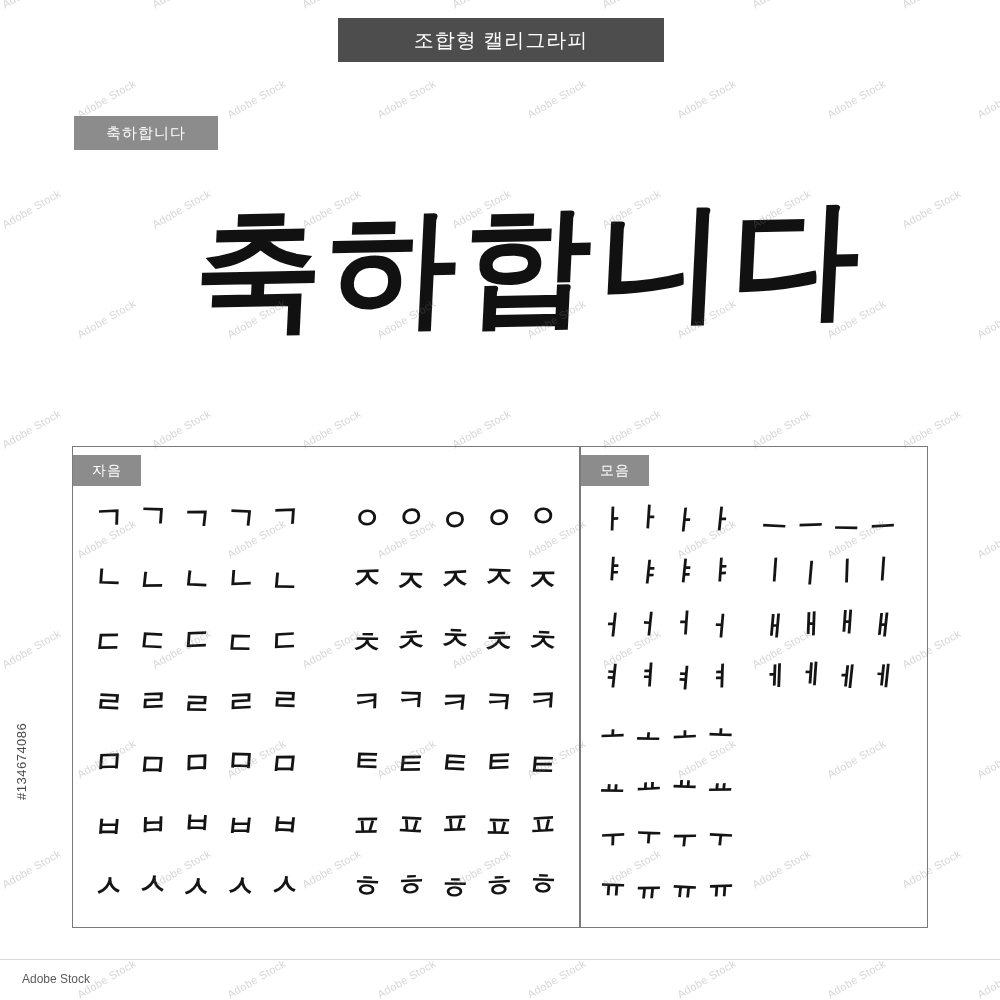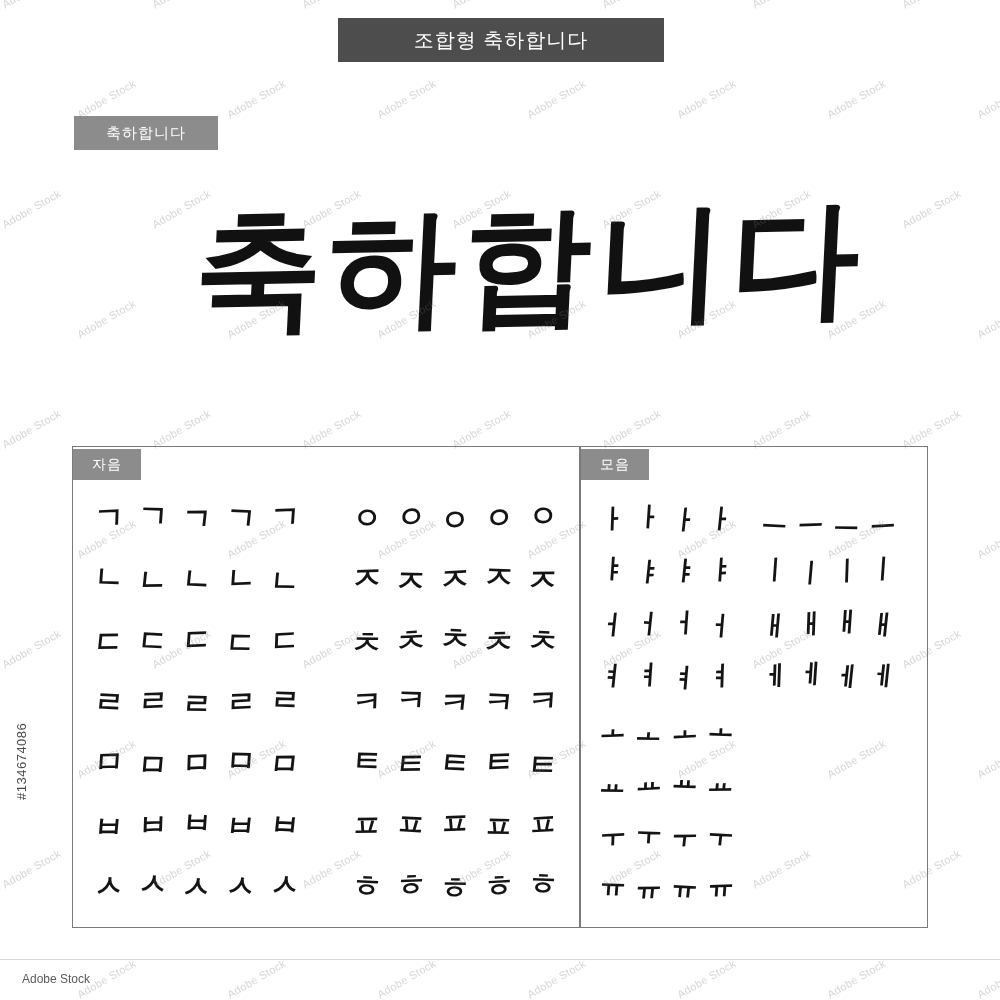--- a/index.html
+++ b/index.html
@@ -105,21 +105,21 @@
     background: #ffffff;
     position: relative;
     box-sizing: border-box;
   }
   #panel-consonants { width: 508px; height: 482px; }
   #panel-vowels { width: 348px; height: 482px; margin-left: 0; border-left: 1px solid #7a7a7a; }
 
   .panel-chip {
     position: absolute;
     left: 0;
-    top: 2px;
+    top: 8px;
     height: 31px;
     background: #8c8c8c;
     color: #ffffff;
     display: flex;
     align-items: center;
     justify-content: center;
     font-size: 14px;
     letter-spacing: 1px;
   }
   #panel-consonants .panel-chip { width: 68px; }
@@ -267,21 +267,21 @@
     <div class="wm" style="left: 75px; top: 990px;">Adobe Stock</div>
     <div class="wm" style="left: 225px; top: 990px;">Adobe Stock</div>
     <div class="wm" style="left: 375px; top: 990px;">Adobe Stock</div>
     <div class="wm" style="left: 525px; top: 990px;">Adobe Stock</div>
     <div class="wm" style="left: 675px; top: 990px;">Adobe Stock</div>
     <div class="wm" style="left: 825px; top: 990px;">Adobe Stock</div>
     <div class="wm" style="left: 975px; top: 990px;">Adobe Stock</div>
   </div>
 
 <div id="title-chip">
-  <span>조합형 축하합니다</span>
+  <span>조합형 캘리그라피</span>
 </div>
 
 <div id="example-chip">
   <span>축하합니다</span>
 </div>
 
 <div id="hero-calligraphy">
   <span class="hero-text">축하합니다</span>
 </div>
 

